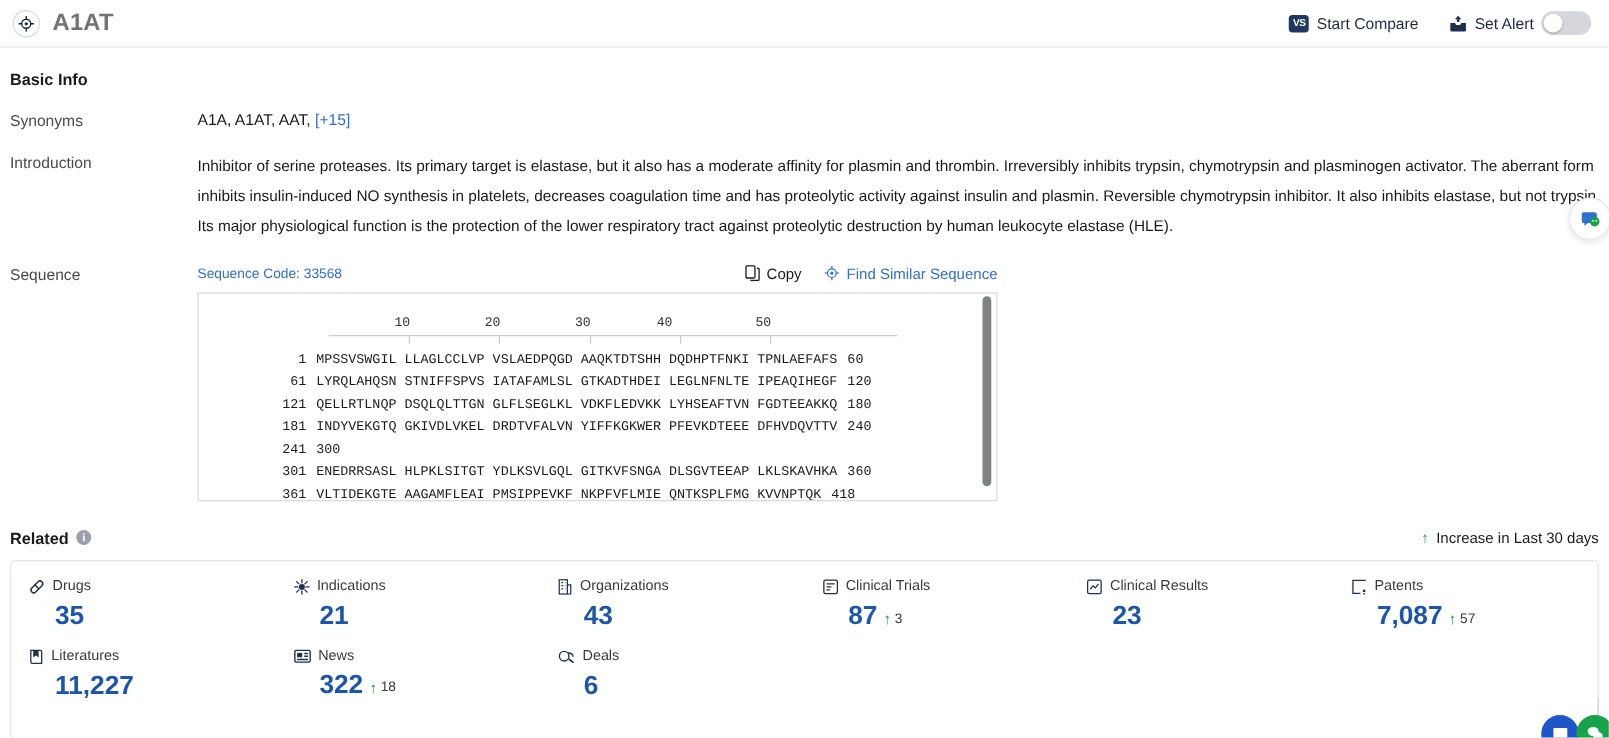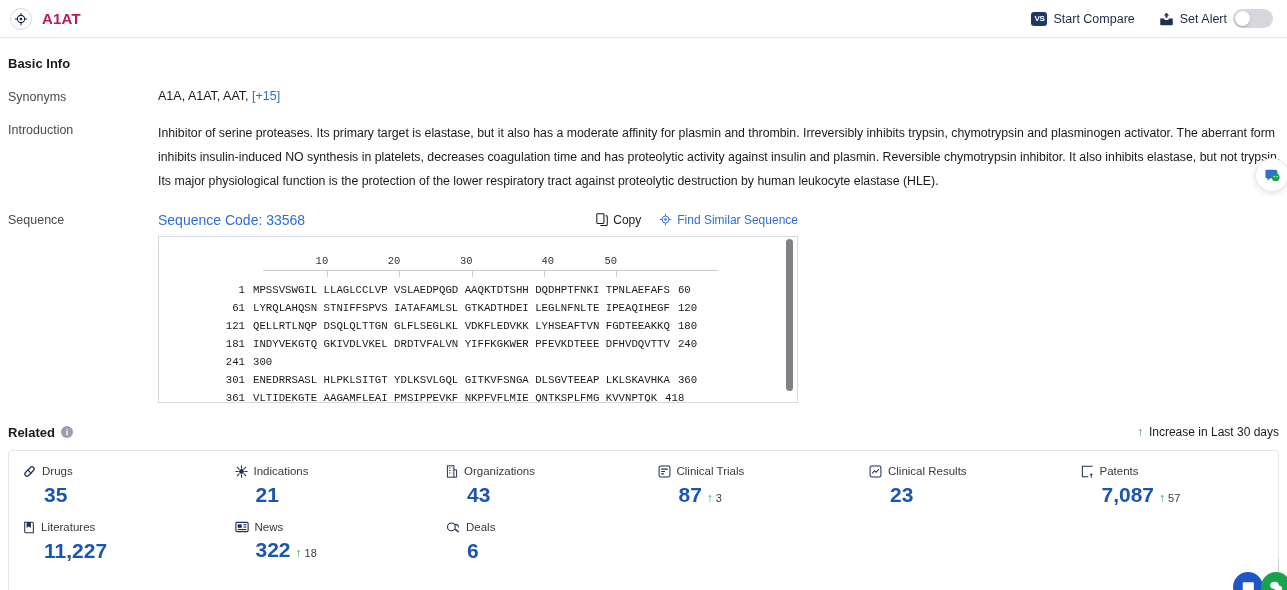--- a/index.html
+++ b/index.html
@@ -21,21 +21,21 @@
     background: #fff;
   }
   .brand { display:flex; align-items:center; gap:10px; }
   .brand-badge {
     width: 22px; height:22px; border-radius:50%;
     border: 1px solid #d8dbe2;
     display:flex; align-items:center; justify-content:center;
     background:#fff;
   }
   .brand-title {
-    font-size: 15px; font-weight: bold; color:#be185d; letter-spacing:.2px;
+    font-size: 19px; font-weight: bold; color:#737373; letter-spacing:.2px;
   }
   .topbar-right { margin-left:auto; display:flex; align-items:center; gap:24px; }
   .tb-action { display:flex; align-items:center; gap:6px; font-size:12.5px; color:#1d2b4a; cursor:pointer; }
   .vs-badge {
     width:16px;height:14px;border-radius:3px;background:#1f3864;color:#fff;
     font-size:8px;font-weight:bold;display:flex;align-items:center;justify-content:center;
     letter-spacing:-.3px;
   }
   .toggle {
     width:40px;height:19px;border-radius:10px;background:#d5d7dc;position:relative;cursor:pointer;
@@ -50,21 +50,21 @@
   .basic-info { padding: 18px 0 0 8px; }
   .row { display:flex; margin-top: 18px; }
   .row-label { width: 150px; flex:0 0 150px; font-size:12.5px; color:#4a4a4a; padding-top:1px; }
   .row-body { flex:1; font-size:12.5px; color:#1a1a1a; }
   .syn { color:#1a1a1a; }
   .link-blue { color:#2f6fd0; cursor:pointer; }
   .intro { line-height: 1.95; max-width:1245px; color:#1a1a1a; font-size:12.3px; }
 
   
   .seq-head { display:flex; align-items:center; width: 640px; }
-  .seq-code { font-size:14px; color:#2f6fd0; cursor:pointer; }
+  .seq-code { font-size:11px; color:#2f6fd0; cursor:pointer; }
   .seq-actions { margin-left:auto; display:flex; align-items:center; gap:18px; }
   .seq-act { display:flex; align-items:center; gap:5px; font-size:12px; color:#1a1a1a; cursor:pointer; }
   .seq-act.blue { color:#2f6fd0; }
 
   .seq-box {
     margin-top: 8px;
     width: 640px; height: 167px;
     border: 1px solid #d9dadd;
     background: #fff;
     position: relative;
@@ -226,21 +226,21 @@
           <div class="seq-inner">
             <div class="ruler" id="seq-ruler">
               <div class="ruler-line"></div>
             <div class="ruler-tick" style="left: 64.2px;"></div>
                 <div class="ruler-num" style="left: 66.2px;">10</div>
                 <div class="ruler-tick" style="left: 136.4px;"></div>
                 <div class="ruler-num" style="left: 138.4px;">20</div>
                 <div class="ruler-tick" style="left: 208.6px;"></div>
                 <div class="ruler-num" style="left: 210.6px;">30</div>
                 <div class="ruler-tick" style="left: 280.8px;"></div>
-                <div class="ruler-num" style="left: 292px;">40</div>
+                <div class="ruler-num" style="left: 276px;">40</div>
                 <div class="ruler-tick" style="left: 353px;"></div>
                 <div class="ruler-num" style="left: 355px;">50</div>
               </div>
             <div class="seq-rows" id="seq-rows">
                 <div class="seq-row"><span class="seq-start">1</span><span class="seq-chunks">MPSSVSWGIL LLAGLCCLVP VSLAEDPQGD AAQKTDTSHH DQDHPTFNKI TPNLAEFAFS</span><span class="seq-end">60</span></div>
                 <div class="seq-row"><span class="seq-start">61</span><span class="seq-chunks">LYRQLAHQSN STNIFFSPVS IATAFAMLSL GTKADTHDEI LEGLNFNLTE IPEAQIHEGF</span><span class="seq-end">120</span></div>
                 <div class="seq-row"><span class="seq-start">121</span><span class="seq-chunks">QELLRTLNQP DSQLQLTTGN GLFLSEGLKL VDKFLEDVKK LYHSEAFTVN FGDTEEAKKQ</span><span class="seq-end">180</span></div>
                 <div class="seq-row"><span class="seq-start">181</span><span class="seq-chunks">INDYVEKGTQ GKIVDLVKEL DRDTVFALVN YIFFKGKWER PFEVKDTEEE DFHVDQVTTV</span><span class="seq-end">240</span></div>
                 <div class="seq-row"><span class="seq-start">241</span><span class="seq-end">300</span></div>
                 <div class="seq-row"><span class="seq-start">301</span><span class="seq-chunks">ENEDRRSASL HLPKLSITGT YDLKSVLGQL GITKVFSNGA DLSGVTEEAP LKLSKAVHKA</span><span class="seq-end">360</span></div>

